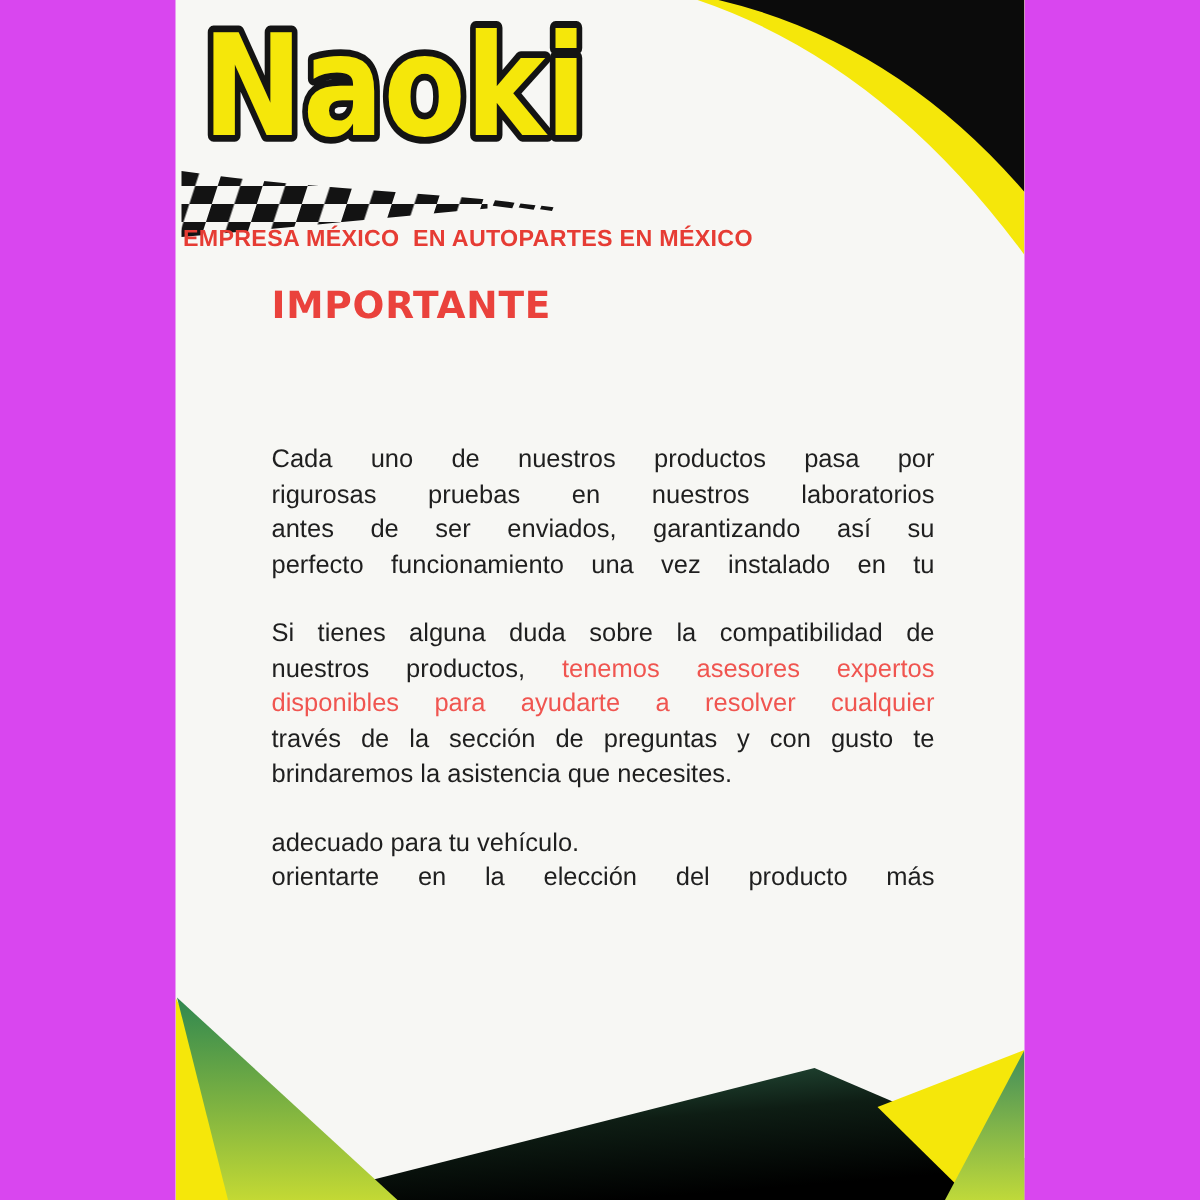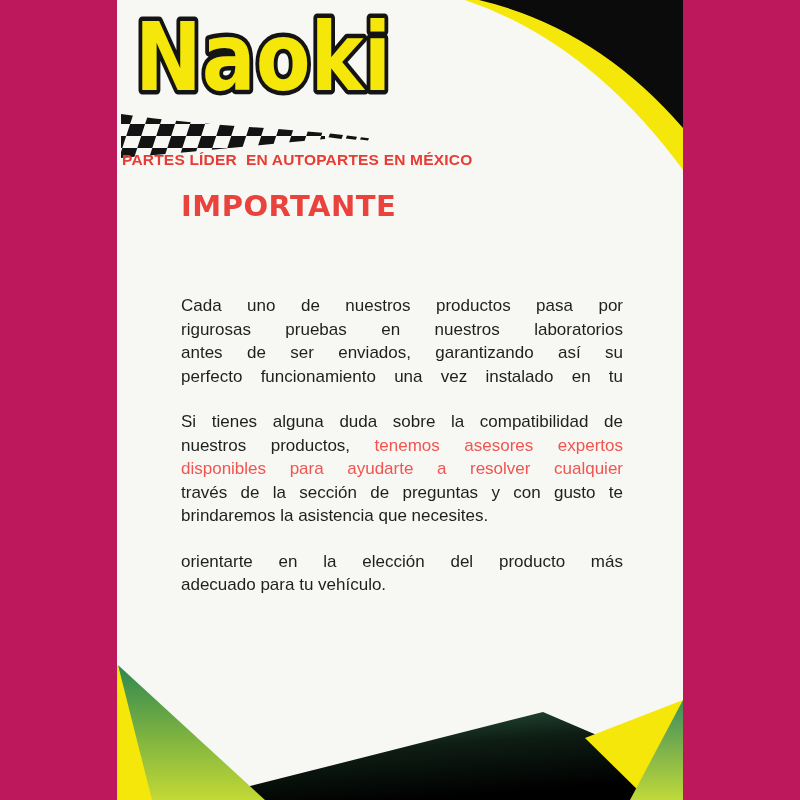--- a/index.html
+++ b/index.html
@@ -1,31 +1,31 @@
 <!DOCTYPE html>
 <html style="--yellow: #f5e70a; --red: #e63c34; --red-heading: #ea423c; --red-inline: #f05550; --page-bg: #f7f7f4; --text-dark: #1f1f1f; --green-dark: #2f8750; --green-light: #c3d934;"><head>
 <meta charset="utf-8">
 <style>
   html,body{margin:0;padding:0;background:#ffffff;}
-  .canvas{position:relative;width:800px;height:800px;background:#be185d;overflow:hidden;
+  .canvas{position:relative;width:800px;height:800px;background:#d946ef;overflow:hidden;
           font-family:"Liberation Sans",sans-serif;}
   .page{position:absolute;left:117px;top:0;width:566px;height:800px;
         background:var(--page-bg,#f7f7f4);overflow:hidden;}
 
   .corner-svg{position:absolute;top:0;left:0;width:566px;height:175px;display:block;}
   .logo-svg{position:absolute;top:0;left:8px;width:300px;height:112px;display:block;}
   .brand-subtitle{position:absolute;left:7px;top:94px;
         font-family:"DejaVu Sans",sans-serif;font-weight:700;font-size:20px;
         letter-spacing:2px;color:#161616;white-space:nowrap;}
   .flag-svg{position:absolute;left:2px;top:112px;width:252px;height:48px;display:block;}
   .brand-tagline{position:absolute;left:5px;top:151px;font-weight:700;font-size:15.5px;
         color:var(--red,#e63c34);white-space:pre;letter-spacing:.2px;}
 
   .section-heading{position:absolute;left:64px;top:189px;margin:0;
-        font-family:"DejaVu Sans",sans-serif;font-weight:700;font-size:29px;
+        font-family:"DejaVu Sans",sans-serif;font-weight:700;font-size:25px;
         letter-spacing:.5px;color:var(--red-heading,#ea423c);}
   .textblock{position:absolute;left:64px;top:254px;width:442px;
         font-family:"Liberation Sans",sans-serif;font-weight:400;
         font-size:17px;line-height:23.5px;color:var(--text-dark,#1f1f1f);margin-top:40px;}
   .para{margin:0 0 22px 0;}
   .line{text-align:justify;text-align-last:justify;}
   .line.last{text-align-last:left;}
   .seg-dark{color:var(--text-dark,#1f1f1f);}
   .seg-red{color:var(--red-inline,#f05550);}
 
@@ -53,41 +53,41 @@
           <rect x="0" y="0" width="15" height="12" fill="#131313"></rect>
           <rect x="15" y="12" width="15" height="12" fill="#131313"></rect>
         </pattern>
       </defs>
       <path d="M2,2 C70,12 140,15 206,21 L206,27 C140,33 70,40 2,46 Z" fill="url(#chk)"></path>
       <path d="M211,21.5 l13,1.6 -1.5,3.8 -13,-1.7 Z" fill="#131313"></path>
       <path d="M228,23.6 l10,1.2 -1.2,3 -10,-1.4 Z" fill="#131313"></path>
       <path d="M242,25.2 l8,1 -1,2.4 -8,-1.1 Z" fill="#131313"></path>
     </svg>
 
-    <div class="brand-tagline">PARTES LÍDER  EN AUTOPARTES EN MÉXICO</div>
+    <div class="brand-tagline">EMPRESA MÉXICO  EN AUTOPARTES EN MÉXICO</div>
 
     <h1 class="section-heading">IMPORTANTE</h1>
 
     <div class="textblock">
         <div class="para">
           <div class="line"><span class="seg-dark">Cada uno de nuestros productos pasa por</span></div>
           <div class="line"><span class="seg-dark">rigurosas pruebas en nuestros laboratorios</span></div>
           <div class="line"><span class="seg-dark">antes de ser enviados, garantizando así su</span></div>
           <div class="line"><span class="seg-dark">perfecto funcionamiento una vez instalado en tu</span></div>
         </div>
         <div class="para">
           <div class="line"><span class="seg-dark">Si tienes alguna duda sobre la compatibilidad de</span></div>
           <div class="line"><span class="seg-dark">nuestros productos, </span><span class="seg-red">tenemos asesores expertos</span></div>
           <div class="line"><span class="seg-red">disponibles para ayudarte a resolver cualquier</span></div>
           <div class="line"><span class="seg-dark">través de la sección de preguntas y con gusto te</span></div>
           <div class="line last"><span class="seg-dark">brindaremos la asistencia que necesites.</span></div>
         </div>
         <div class="para">
+          <div class="line last"><span class="seg-dark">adecuado para tu vehículo.</span></div>
           <div class="line"><span class="seg-dark">orientarte en la elección del producto más</span></div>
-          <div class="line last"><span class="seg-dark">adecuado para tu vehículo.</span></div>
         </div>
       </div>
 
     <svg class="bottom-svg" viewBox="0 0 566 140" aria-hidden="true">
       <defs>
         <linearGradient id="gmount" x1="0" y1="0" x2="0.45" y2="1">
           <stop offset="0" stop-color="#2e6349"></stop>
           <stop offset="0.5" stop-color="#0e1d14"></stop>
           <stop offset="1" stop-color="#000000"></stop>
         </linearGradient>

